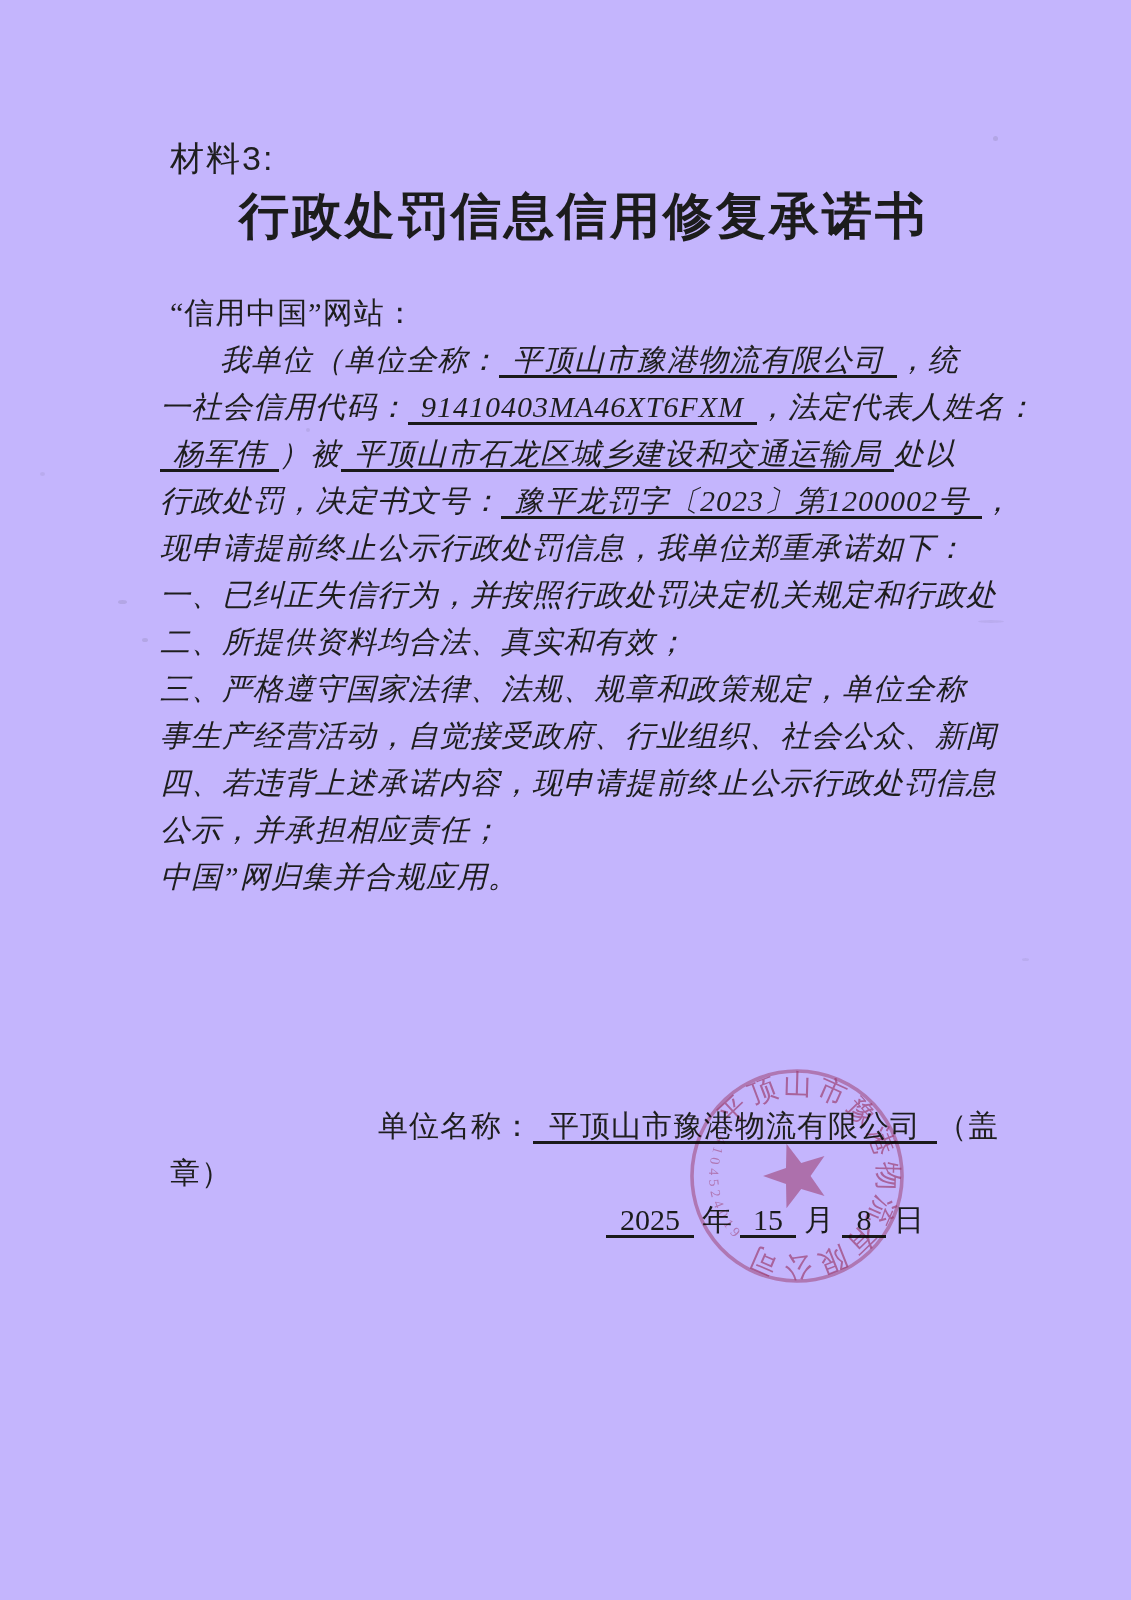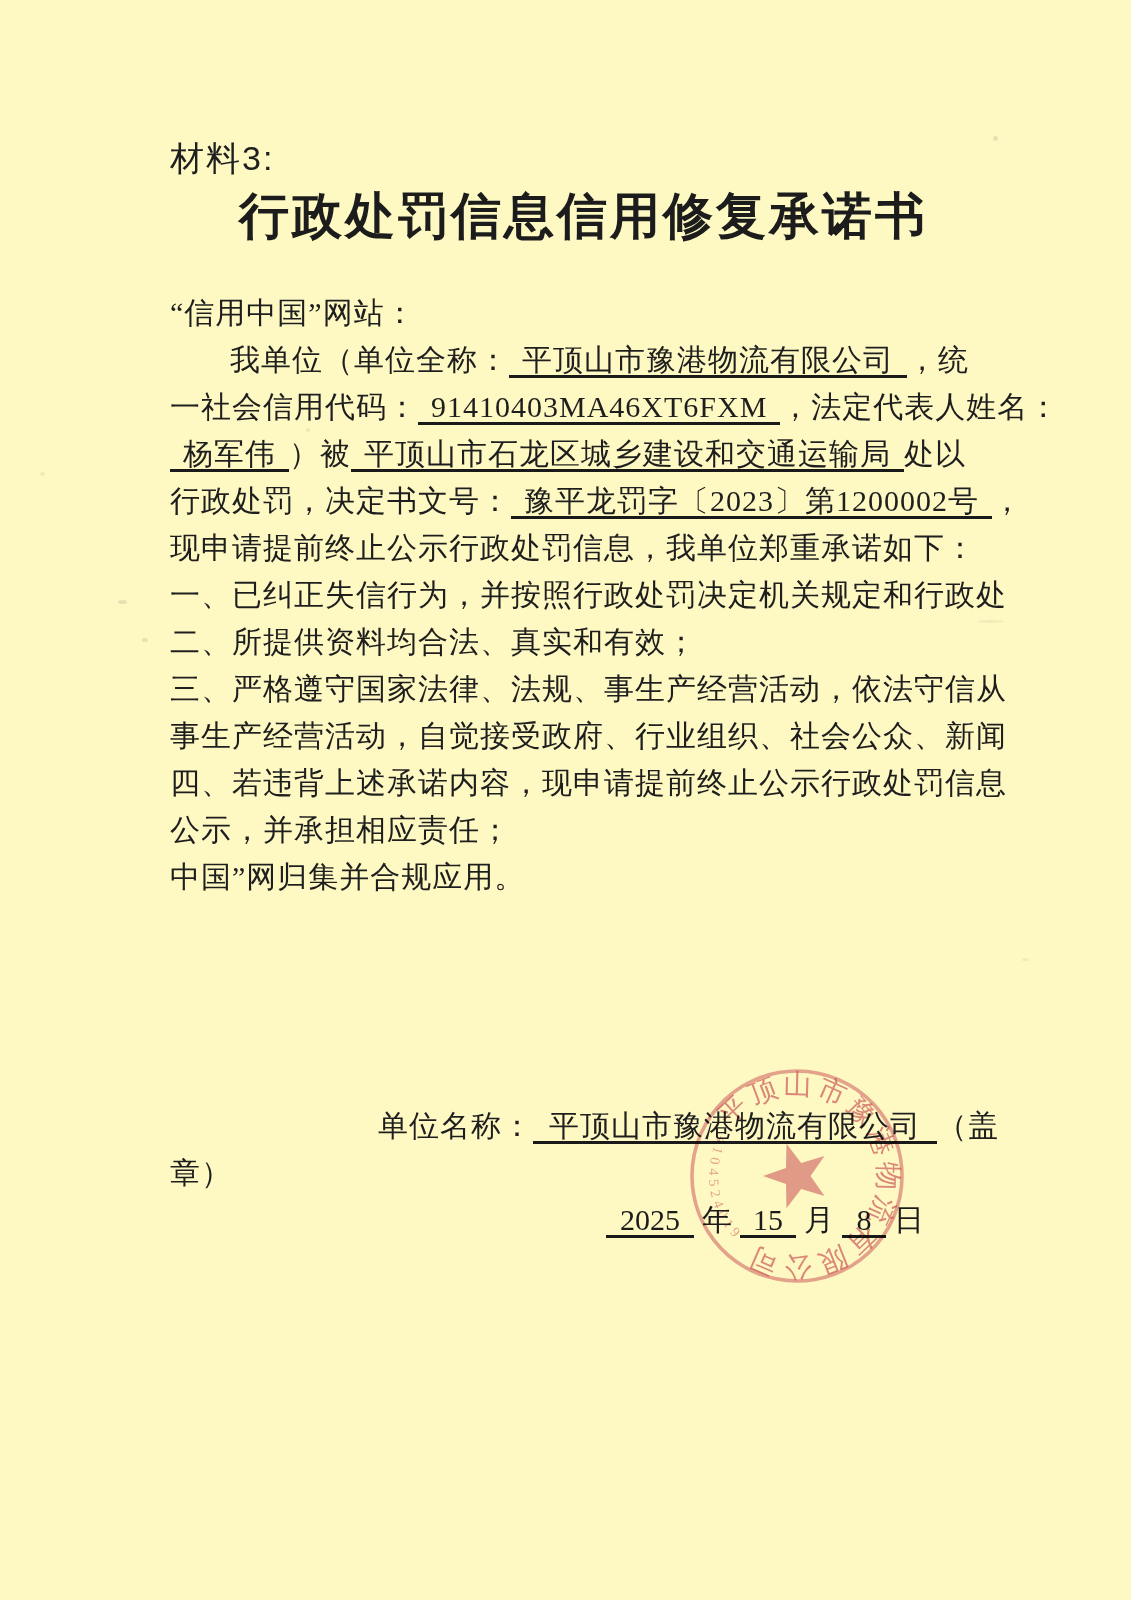--- a/index.html
+++ b/index.html
@@ -4,37 +4,37 @@
 <style>
   html,body{margin:0;padding:0;}
   body{
     width:1131px;height:1600px;
     background:#ffffff;
     font-family:"Liberation Serif","DejaVu Serif",serif;
     color:#222;
     position:relative;
     overflow:hidden;
   }
-  .page{position:absolute;inset:0;background:#fef9c3;}
+  .page{position:absolute;inset:0;background:#c4b5fd;}
   .material{
     position:absolute;left:170px;top:140px;
     font-family:"Liberation Sans","DejaVu Sans",sans-serif;
     font-size:34px;line-height:36px;font-weight:500;color:#1f1f1f;
     letter-spacing:2px;
   }
   .title{
     position:absolute;left:0;right:0;top:190px;margin:0 0 0 36px;
     text-align:center;font-size:50px;line-height:52px;font-weight:600;
     color:#1c1c1c;letter-spacing:3px;
   }
   .salutation{
     position:absolute;left:170px;top:292px;
     font-size:30px;line-height:42px;color:#1e1e1e;letter-spacing:1px;
   }
-  .body-text{position:absolute;left:170px;top:337px;width:830px;}
+  .body-text{position:absolute;left:160px;top:337px;width:830px;font-style:italic;}
   .bline{height:47px;line-height:45px;font-size:30px;white-space:nowrap;color:#1e1e1e;letter-spacing:1px;}
   .bline.indent{text-indent:60px;}
   .fill{
     display:inline-block;vertical-align:top;height:38px;line-height:45px;
     border-bottom:3px solid #1a1a1a;padding:0 13px;text-indent:0;
   }
   .sig-line{
     position:absolute;left:378px;top:1103px;height:47px;line-height:45px;
     font-size:30px;white-space:nowrap;color:#1e1e1e;letter-spacing:1px;
   }
@@ -79,21 +79,21 @@
   <div class="salutation">“信用中国”网站：</div>
 
   <div class="body-text" id="body-lines">
       <div class="bline indent"><span class="plain">我单位（单位全称：</span><span class="fill">平顶山市豫港物流有限公司</span><span class="plain">，统</span></div>
       <div class="bline"><span class="plain">一社会信用代码：</span><span class="fill">91410403MA46XT6FXM</span><span class="plain">，法定代表人姓名：</span></div>
       <div class="bline"><span class="fill">杨军伟</span><span class="plain">）被</span><span class="fill">平顶山市石龙区城乡建设和交通运输局</span><span class="plain">处以</span></div>
       <div class="bline"><span class="plain">行政处罚，决定书文号：</span><span class="fill">豫平龙罚字〔2023〕第1200002号</span><span class="plain">，</span></div>
       <div class="bline"><span class="plain">现申请提前终止公示行政处罚信息，我单位郑重承诺如下：</span></div>
       <div class="bline"><span class="plain">一、已纠正失信行为，并按照行政处罚决定机关规定和行政处</span></div>
       <div class="bline"><span class="plain">二、所提供资料均合法、真实和有效；</span></div>
-      <div class="bline"><span class="plain">三、严格遵守国家法律、法规、事生产经营活动，依法守信从</span></div>
+      <div class="bline"><span class="plain">三、严格遵守国家法律、法规、规章和政策规定，单位全称</span></div>
       <div class="bline"><span class="plain">事生产经营活动，自觉接受政府、行业组织、社会公众、新闻</span></div>
       <div class="bline"><span class="plain">四、若违背上述承诺内容，现申请提前终止公示行政处罚信息</span></div>
       <div class="bline"><span class="plain">公示，并承担相应责任；</span></div>
       <div class="bline"><span class="plain">中国”网归集并合规应用。</span></div>
     </div>
 
   <div class="sig-line">
     <span>单位名称：</span><span class="fill">平顶山市豫港物流有限公司</span><span>（盖</span>
   </div>
   <div class="sig-close">章）</div>

